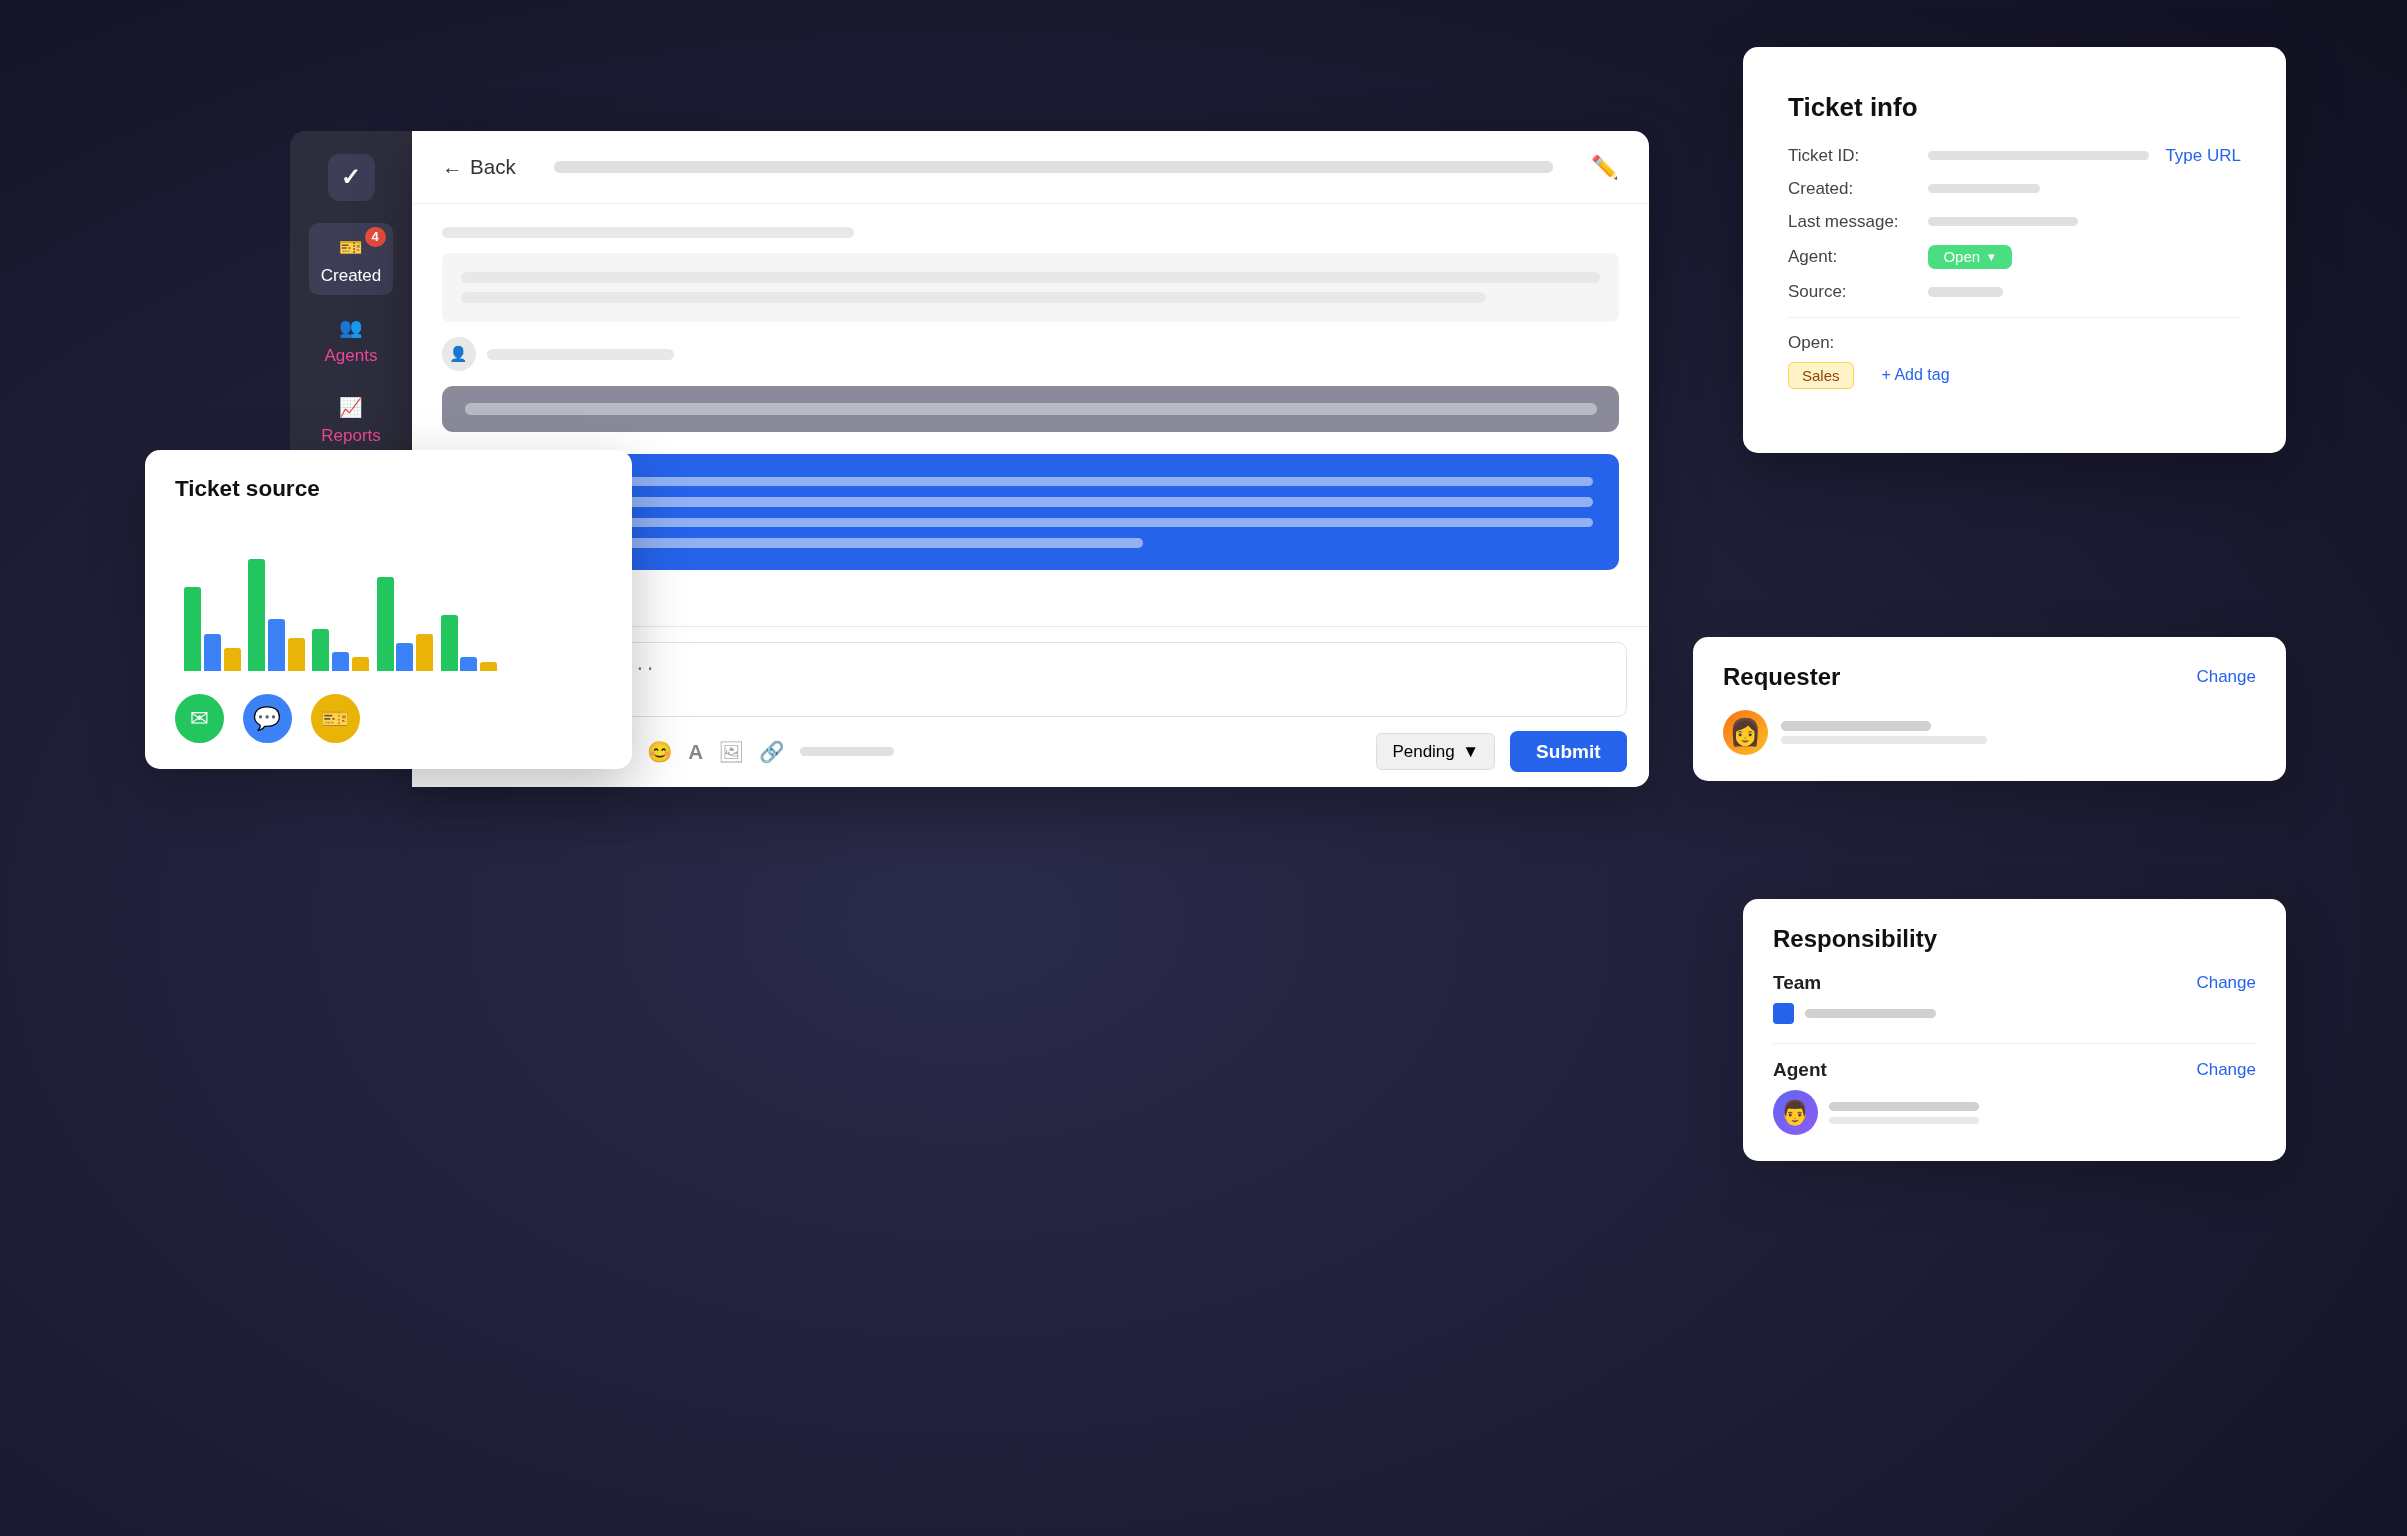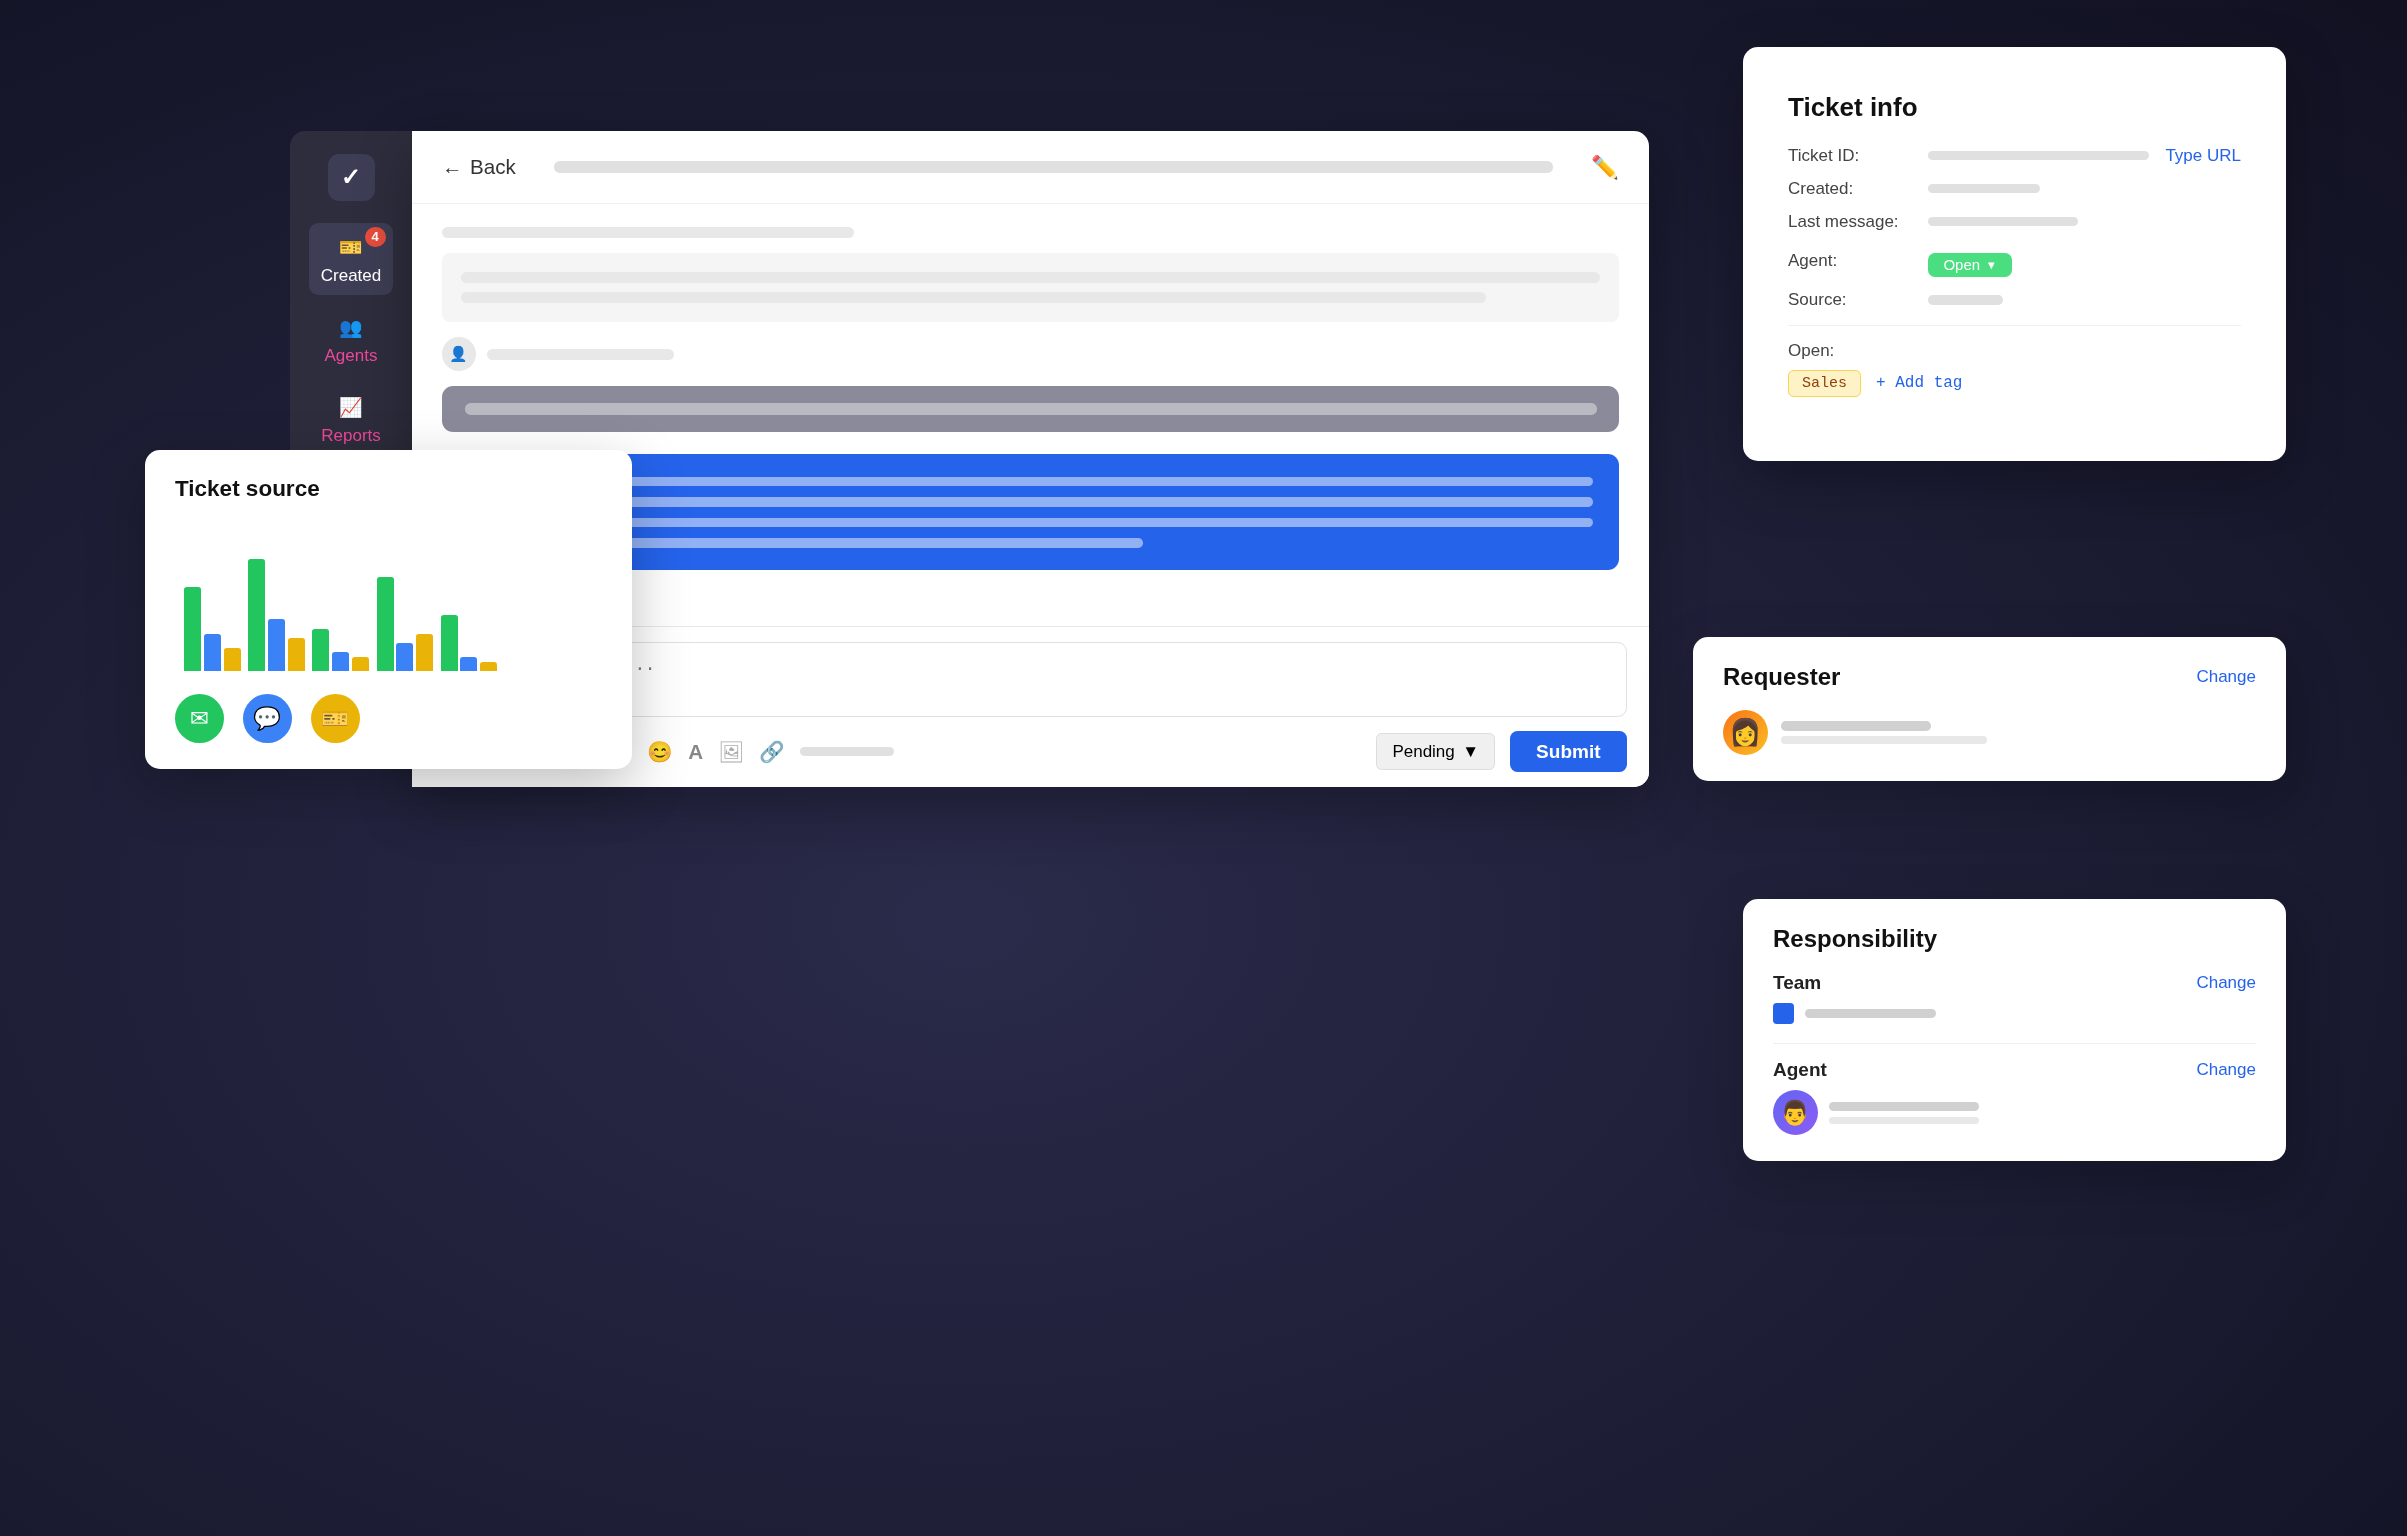--- a/index.html
+++ b/index.html
@@ -333,21 +333,20 @@
 
     .status-badge {
       background: #4ade80;
       color: #fff;
       font-size: 15px;
       padding: 3.7px 15px;
       border-radius: 7px;
       display: flex;
       align-items: center;
       gap: 5.6px;
-      margin-top: 8px;
     }
 
     .status-badge .chevron {
       font-size: 11.2px;
     }
 
     .tags-section {
       margin-top: 7.5px;
       margin-bottom: 19px;
     }
@@ -355,22 +354,21 @@
     .tags-label {
       font-size: 17px;
       color: #444;
       font-weight: 500;
       margin-bottom: 9.4px;
     }
 
     .tags-row {
       display: flex;
       align-items: center;
-      gap: 15px;
-      font-family: Liberation Mono, monospace;
+      gap: 28px;
     }
 
     .tag {
       background: #fef3c7;
       color: #92400e;
       border: 0.9px solid #fcd34d;
       font-size: 15px;
       padding: 3.7px 13px;
       border-radius: 5.6px;
     }

